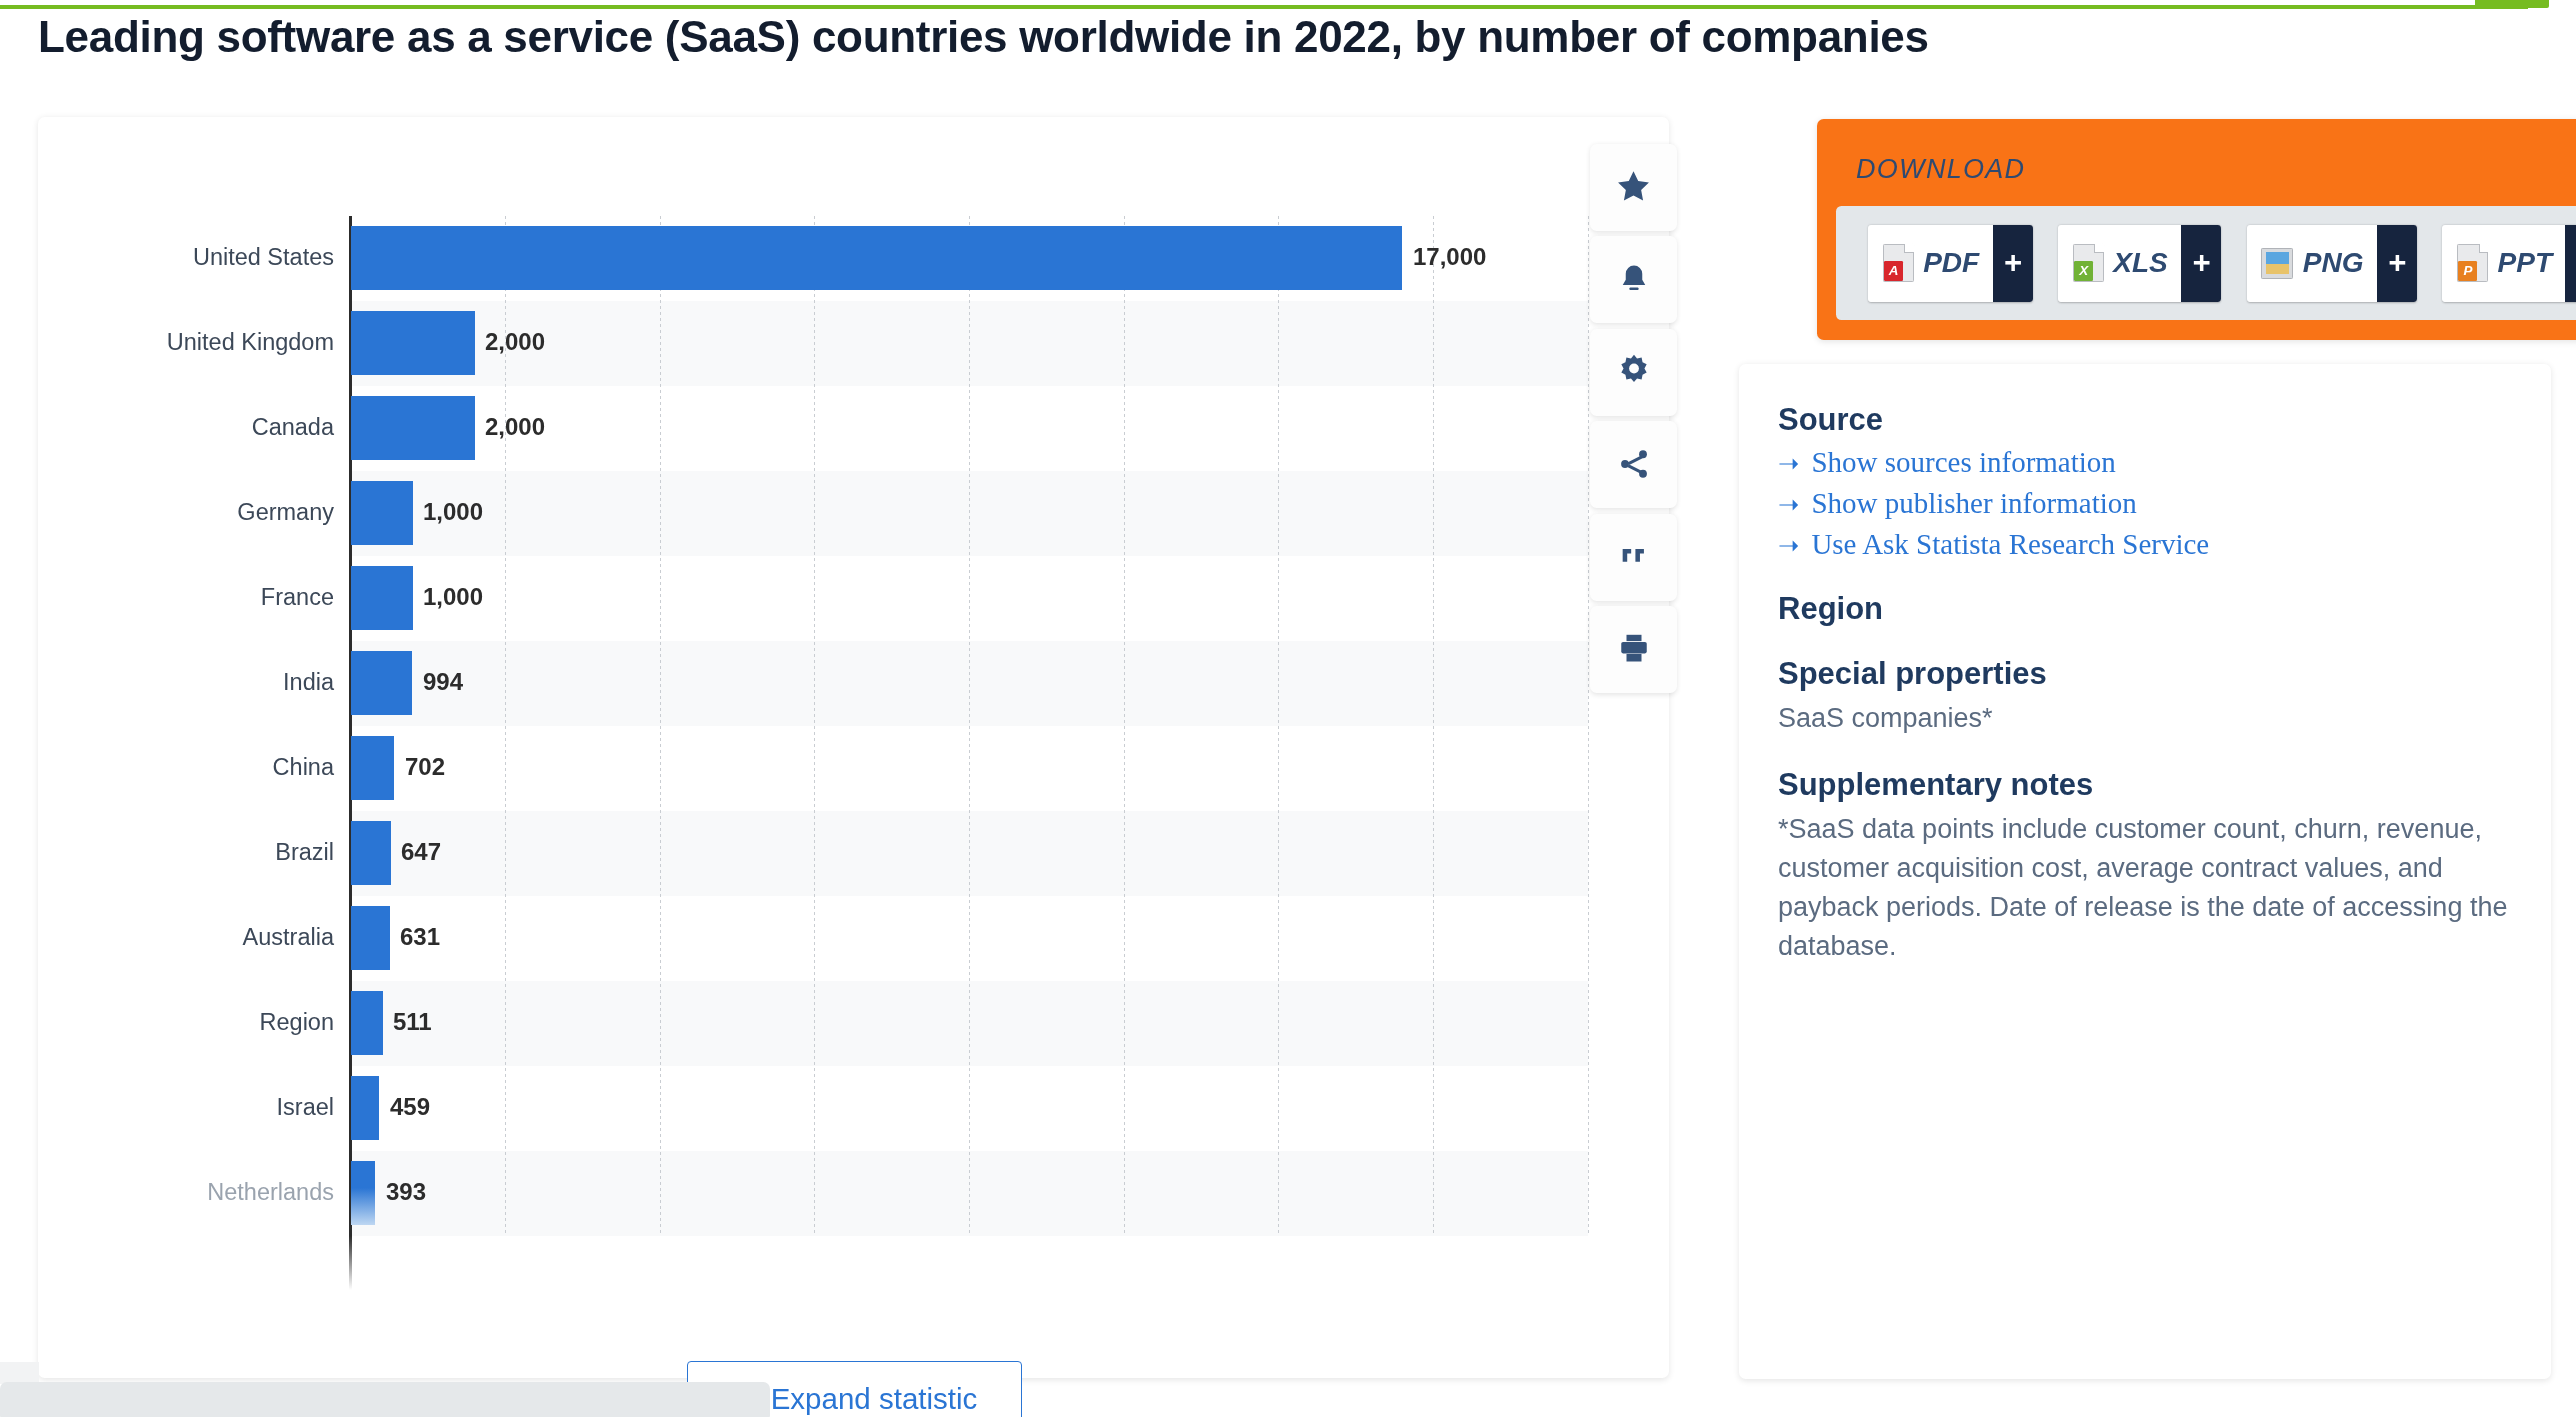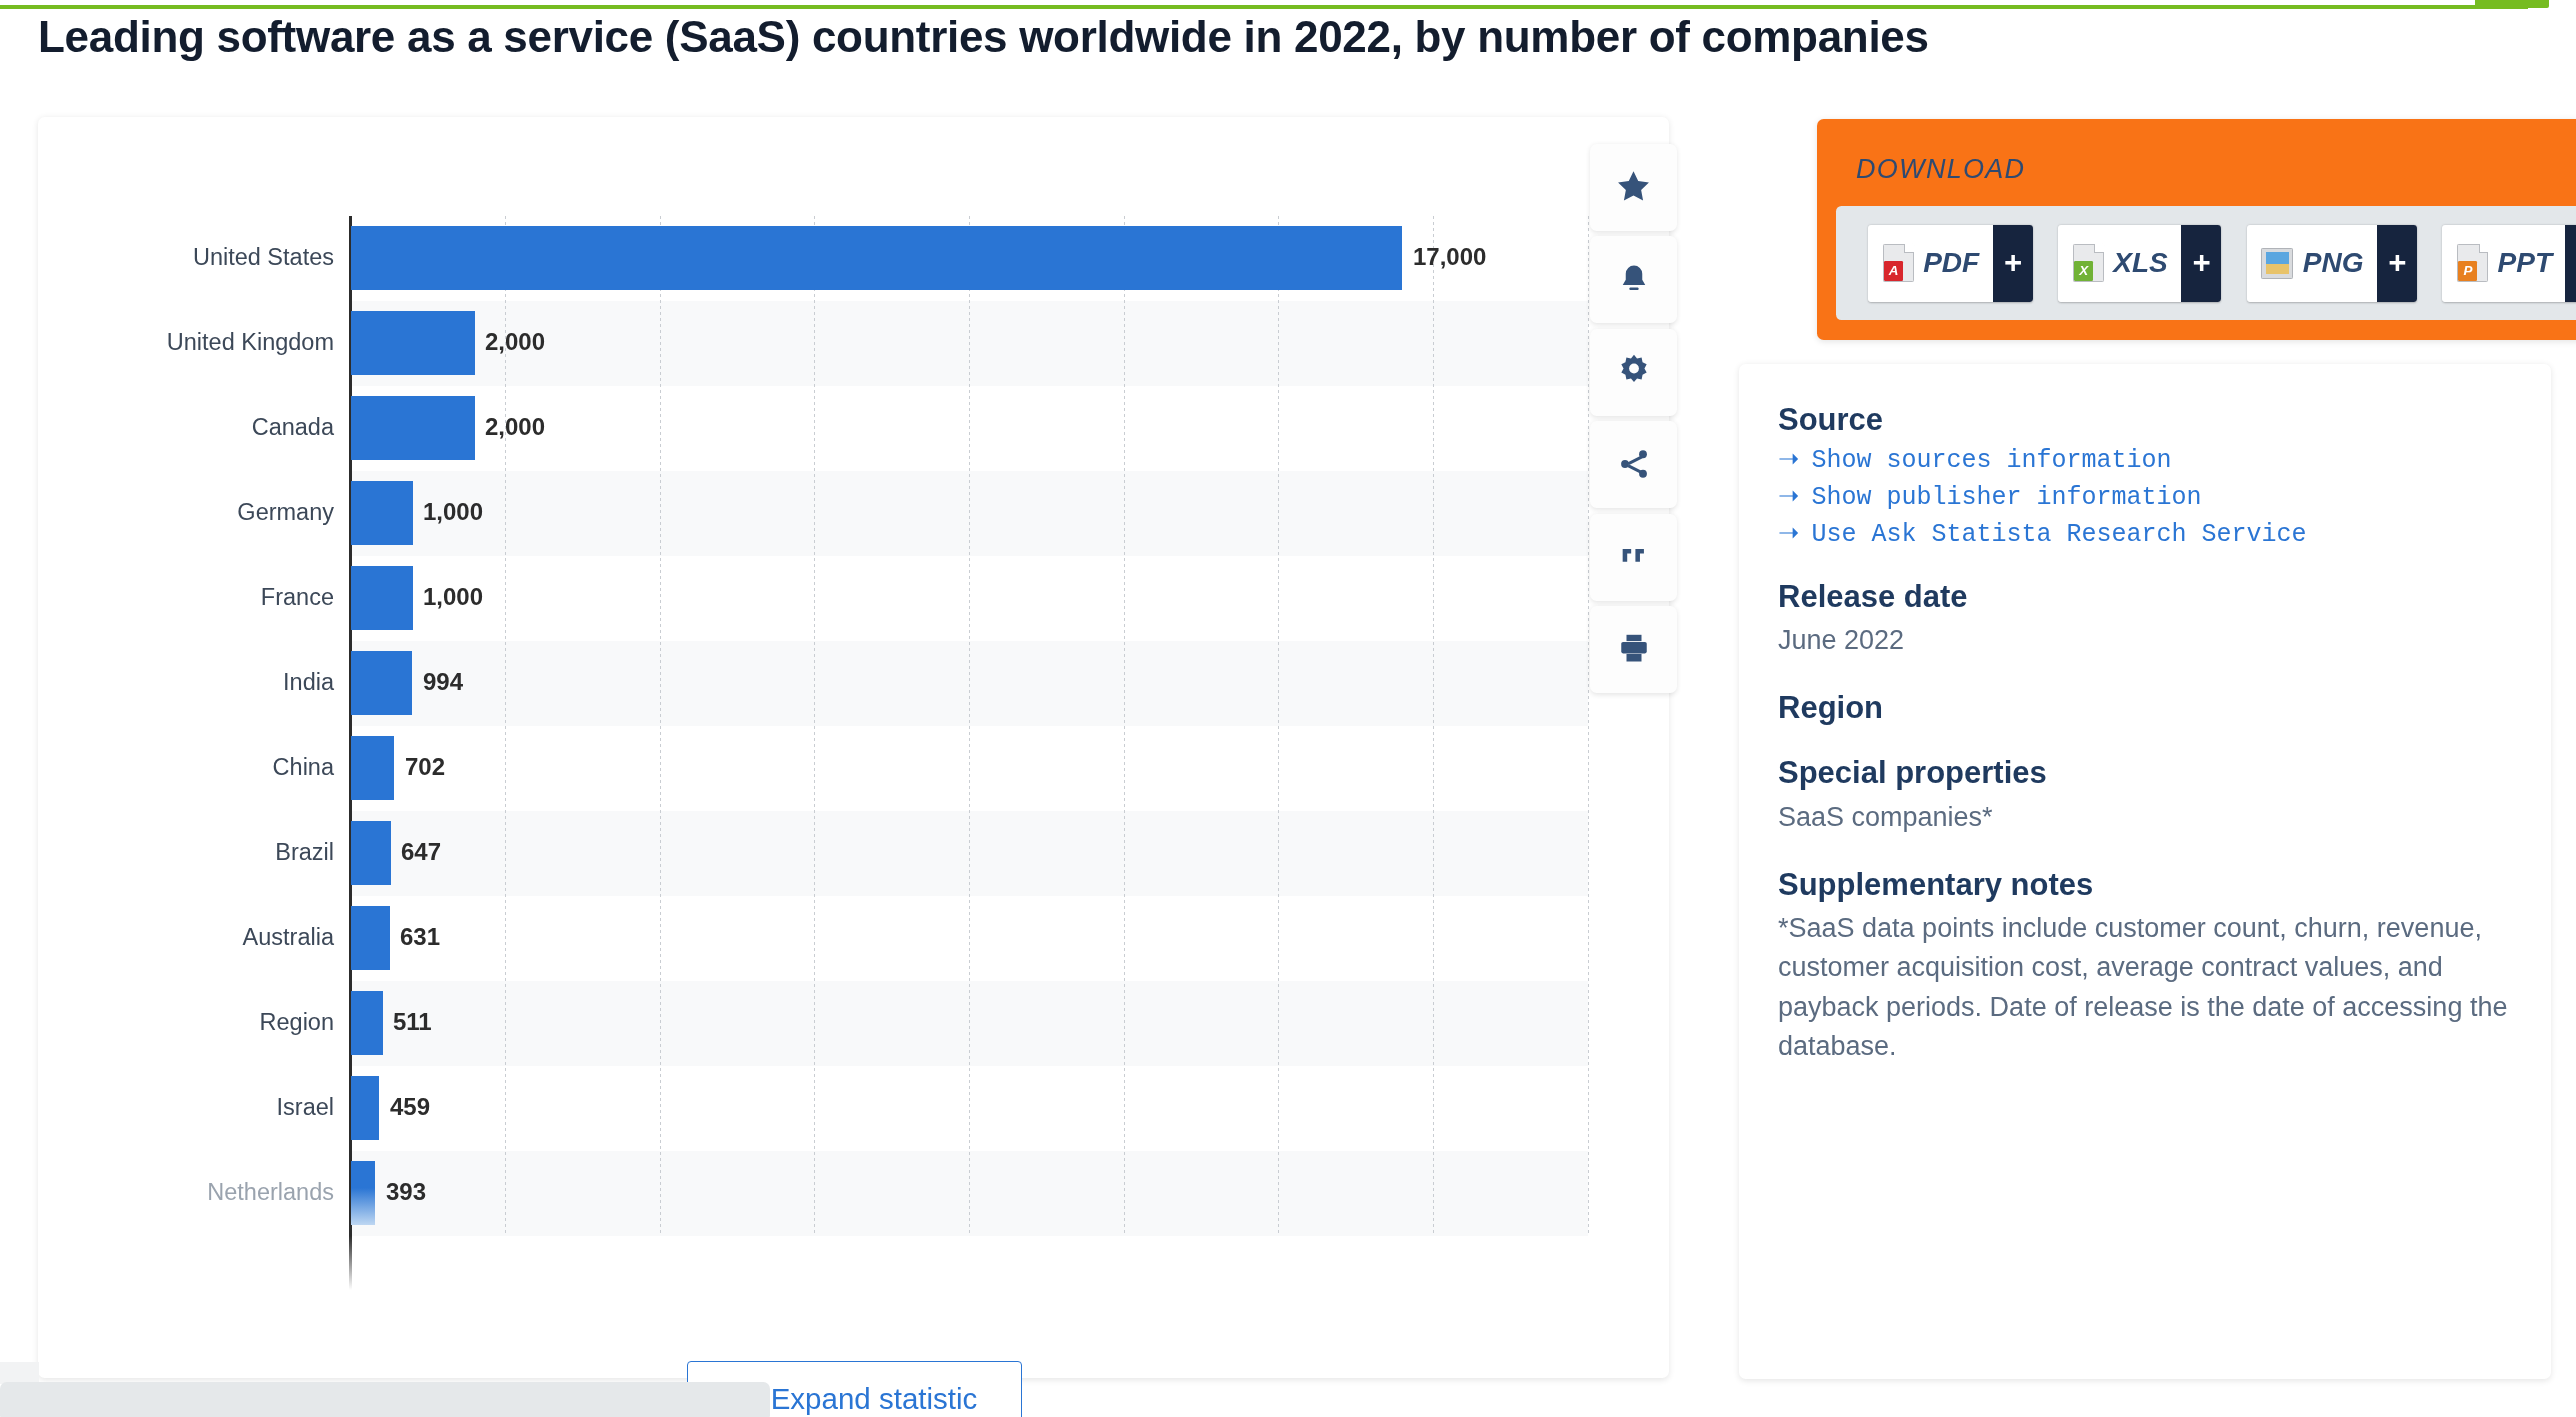--- a/index.html
+++ b/index.html
@@ -173,21 +173,21 @@
     font-size: 27px; color: #5b6b80; line-height: 1.45;
     font-family: "Liberation Sans", sans-serif;
   }
   .meta-block { margin-bottom: 29.5px; }
   .src-link {
     display: flex; align-items: baseline; gap: 12px; margin-top: 8px;
     cursor: pointer;
   }
   .src-link .arrow { color: #2a75d4; font-size: 25.5px; line-height: 1; }
   .src-link .txt {
-    font-size: 25px; color: #2a75d4; font-family: Liberation Mono, monospace;
+    font-size: 29px; color: #2a75d4; font-family: Liberation Serif, serif;
   }
 
   
   #bottom-panel {
     position: absolute; left: 0px; top: 1382px; width: 770px; height: 40px;
     background: #e5e8ea; border-radius: 6.7px;
   }
   #bottom-panel-notch {
     position: absolute; left: 0px; top: 1362px; width: 39px; height: 21.5px;
     background: #f2f3f4; border-radius: 0 0 2.7px 0;
@@ -390,24 +390,20 @@
     <div class="src-link">
       <span class="arrow">➝</span>
       <span class="txt">Show publisher information</span>
     </div>
     <div class="src-link">
       <span class="arrow">➝</span>
       <span class="txt">Use Ask Statista Research Service</span>
     </div>
   </div>
 
-  <div class="meta-block">
-    <div class="meta-h">Release date</div>
-    <div class="meta-v">June 2022</div>
-  </div>
 
   <div class="meta-block">
     <div class="meta-h">Region</div>
   </div>
 
 
   <div class="meta-block">
     <div class="meta-h">Special properties</div>
     <div class="meta-v">SaaS companies*</div>
   </div>

